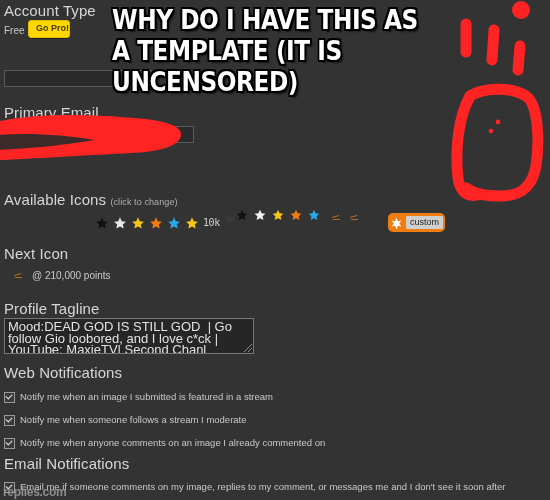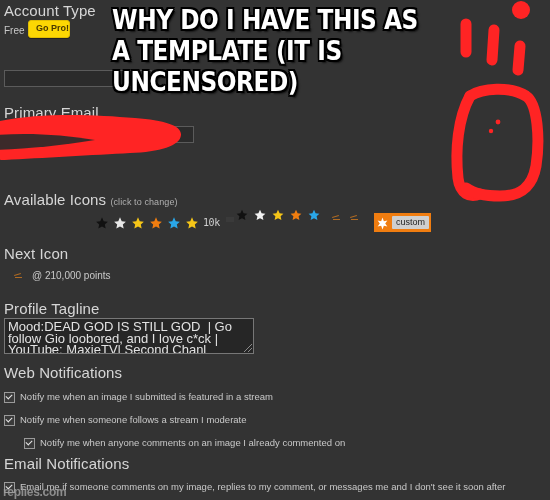--- a/index.html
+++ b/index.html
@@ -152,22 +152,22 @@
   }
 
   #custom-btn {
     display: flex;
     align-items: center;
     gap: 3px;
     border: 2px solid #f07d10;
     background: #f07d10;
     padding: 0;
     height: 15px;
-    border-radius: 0;
-    margin-left: 6px;
+    border-radius: 5px;
+    margin-left: 20px;
   }
   #custom-btn .compass {
     width: 13px; height: 13px;
     position: relative;
     flex: 0 0 auto;
   }
   #custom-btn .lbl {
     background: #cfcfcf;
     color: #1e1e1e;
     font-size: 9px;
@@ -386,21 +386,21 @@
   <div class="section-title" style="left:4px; top:364px;">Web Notifications</div>
   <div id="web-notif-list">
       <div class="cbrow" style="top: 391px;">
         <span class="cbox"></span>
         <span>Notify me when an image I submitted is featured in a stream</span>
       </div>
       <div class="cbrow" style="top: 414px;">
         <span class="cbox"></span>
         <span>Notify me when someone follows a stream I moderate</span>
       </div>
-      <div class="cbrow" style="top: 437px; margin-left: 20px;">
+      <div class="cbrow" style="top: 437px;">
         <span class="cbox"></span>
         <span>Notify me when anyone comments on an image I already commented on</span>
       </div>
     </div>
 
   <div class="section-title" style="left:4px; top:455px;">Email Notifications</div>
   <div id="email-notif-list">
       <div class="cbrow" style="top: 481px;">
         <span class="cbox"></span>
         <span>Email me if someone comments on my image, replies to my comment, or messages me and I don't see it soon after</span>

